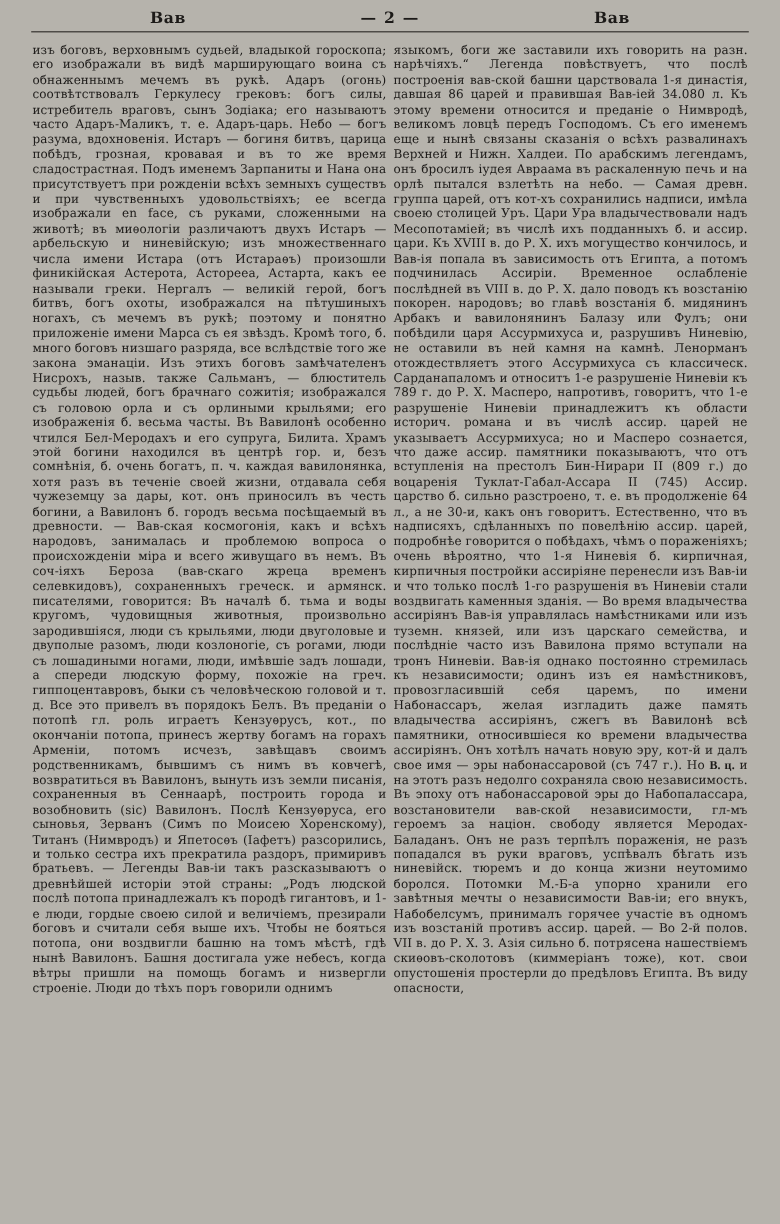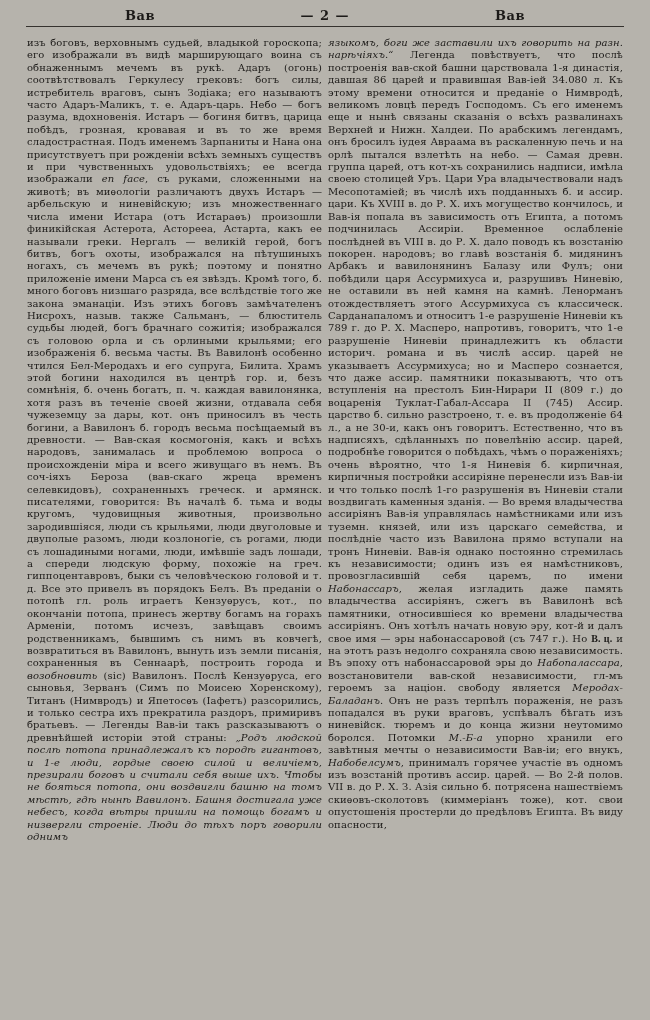--- a/index.html
+++ b/index.html
@@ -36,21 +36,21 @@
     padding: 10px 27px 0 27px;
   }
   .col {
     flex: 1 1 0;
     font-size: 10px;
     line-height: 12.4px;
     text-align: justify;
     letter-spacing: 0.1px;
     word-spacing: -0.2px;
   }
-  .seg.italic { font-style: italic; }
+  .seg.italic { }
   .seg.bold   { font-weight: bold; font-family: Liberation Serif, serif; }
   .seg.normal { font-style: normal; font-weight: normal; }
 </style>
 </head>
 <body>
 
 <div class="page">
 
   <header class="page-header">
     <span class="kw">Вав</span>

